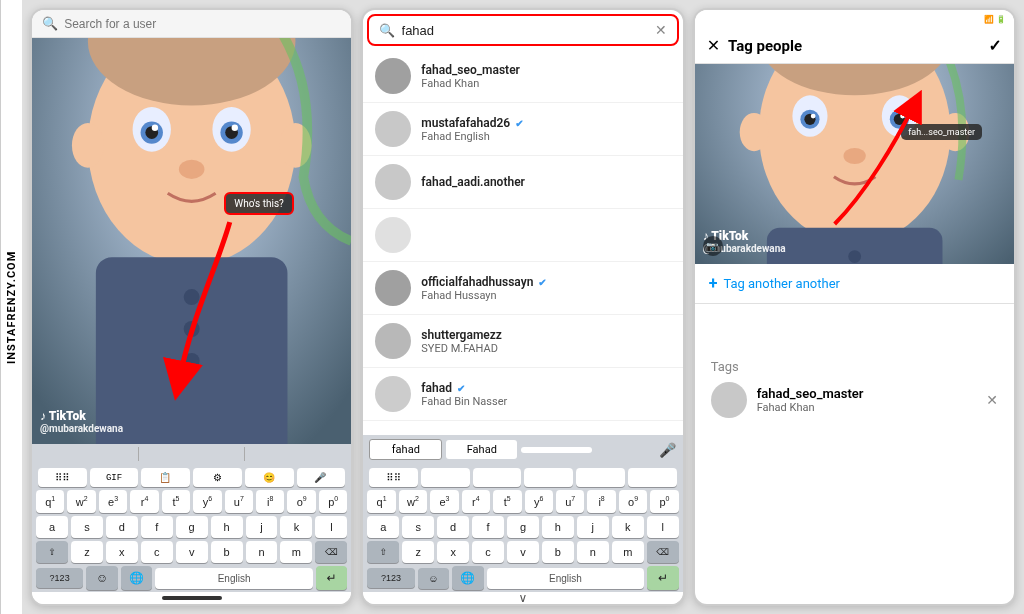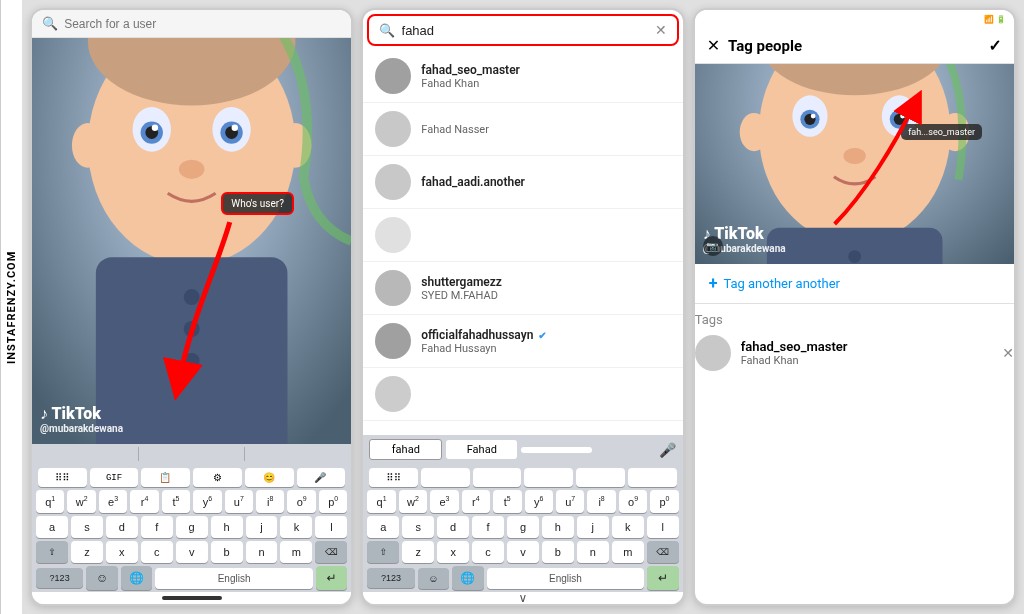--- a/index.html
+++ b/index.html
@@ -66,21 +66,21 @@
     
     .tiktok-mark {
       position: absolute;
       bottom: 10px;
       left: 8px;
       color: white;
       font-size: 10px;
       font-weight: bold;
     }
     .tiktok-mark .tiktok-logo {
-      font-size: 16px;
+      font-size: 12px;
       font-weight: 900;
     }
     .tiktok-mark .username {
       font-size: 10px;
       opacity: 0.9;
     }
 
     
     .whos-this {
       position: absolute;
@@ -263,21 +263,21 @@
       align-items: center;
       padding: 10px 14px;
       gap: 6px;
       border-bottom: 1px solid #e0e0e0;
       cursor: pointer;
     }
     .tag-another .plus { color: #0095f6; font-size: 16px; font-weight: bold; }
     .tag-another .label { color: #0095f6; font-size: 13px; }
 
     
-    .tags-section { padding: 8px 0; }
+    .tags-section { padding: 8px 16px; margin-top: 47px; }
     .tags-title { font-size: 13px; color: #888; margin-bottom: 8px; }
     .tag-item {
       display: flex;
       align-items: center;
       gap: 10px;
     }
     .tag-item .tag-avatar {
       width: 36px;
       height: 36px;
       border-radius: 50%;
@@ -437,21 +437,21 @@
         <path d="M 150 20 Q 180 60 170 120 Q 175 150 200 160" stroke="#6ac060" stroke-width="6" fill="none" opacity="0.6"></path>
       </svg>
 
       
       <div class="tiktok-mark">
         <div class="tiktok-logo">♪ TikTok</div>
         <div class="username">@mubarakdewana</div>
       </div>
 
       
-      <div class="whos-this">Who's user?</div>
+      <div class="whos-this">Who's this?</div>
 
       
       <svg class="arrow-svg" viewBox="0 0 200 320">
         <defs>
           <marker id="arrowhead1" markerWidth="8" markerHeight="8" refX="4" refY="4" orient="auto">
             <path d="M0,0 L8,4 L0,8 Z" fill="red"></path>
           </marker>
         </defs>
         <path d="M 130 145 C 120 180 100 220 90 270" stroke="red" stroke-width="4" fill="none" marker-end="url(#arrowhead1)"></path>
       </svg>
@@ -541,58 +541,69 @@
         <div class="avatar-circle darker"></div>
         <div class="result-info">
           <div class="result-username">fahad_seo_master</div>
           <div class="result-name">Fahad Khan</div>
         </div>
       </div>
 
       <div class="search-result-item">
         <div class="avatar-circle"></div>
         <div class="result-info">
-          <div class="result-name">Fahad Nasser</div>
+          <div class="result-username">
+            <span>mustafafahad26</span>
+            <span class="verified-badge">✔</span>
+          </div>
+          <div class="result-name">Fahad English</div>
         </div>
       </div>
 
       <div class="search-result-item">
         <div class="avatar-circle"></div>
         <div class="result-info">
           <div class="result-username">fahad_aadi.another</div>
         </div>
       </div>
 
       <div class="search-result-item">
         <div class="avatar-circle" style="background:#e0e0e0;"></div>
         <div class="result-info">
-        </div>
-      </div>
-
-      <div class="search-result-item">
-        <div class="avatar-circle" style="background:#b8b8b8;"></div>
-        <div class="result-info">
-          <div class="result-username">shuttergamezz</div>
-          <div class="result-name">SYED M.FAHAD</div>
         </div>
       </div>
 
       <div class="search-result-item">
         <div class="avatar-circle darker"></div>
         <div class="result-info">
           <div class="result-username">
             <span>officialfahadhussayn</span>
             <span class="verified-badge">✔</span>
           </div>
           <div class="result-name">Fahad Hussayn</div>
         </div>
       </div>
 
       <div class="search-result-item">
+        <div class="avatar-circle" style="background:#b8b8b8;"></div>
+        <div class="result-info">
+          <div class="result-username">shuttergamezz</div>
+          <div class="result-name">SYED M.FAHAD</div>
+        </div>
+      </div>
+
+      <div class="search-result-item">
         <div class="avatar-circle" style="background:#ccc;"></div>
+        <div class="result-info">
+          <div class="result-username">
+            <span>fahad</span>
+            <span class="verified-badge">✔</span>
+          </div>
+          <div class="result-name">Fahad Bin Nasser</div>
+        </div>
       </div>
 
     </div>
 
     <div class="autocomplete-bar">
       <span class="ac-item active">fahad</span>
       <span class="ac-item">Fahad</span>
       <span class="ac-item"></span>
       <span style="flex:1"></span>
       <span style="font-size:14px;">🎤</span>

